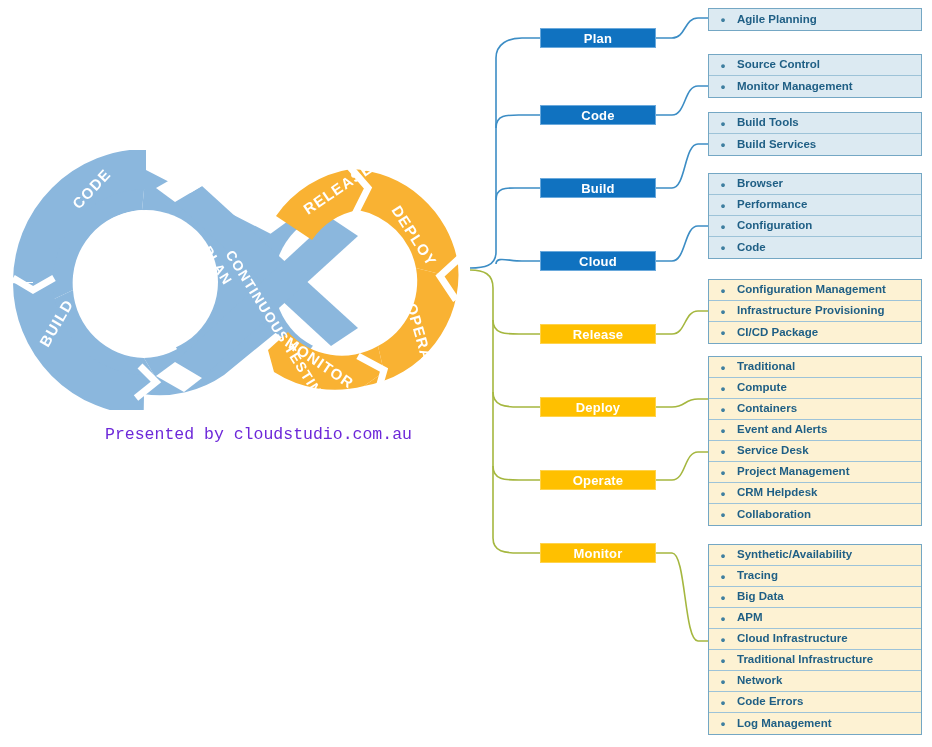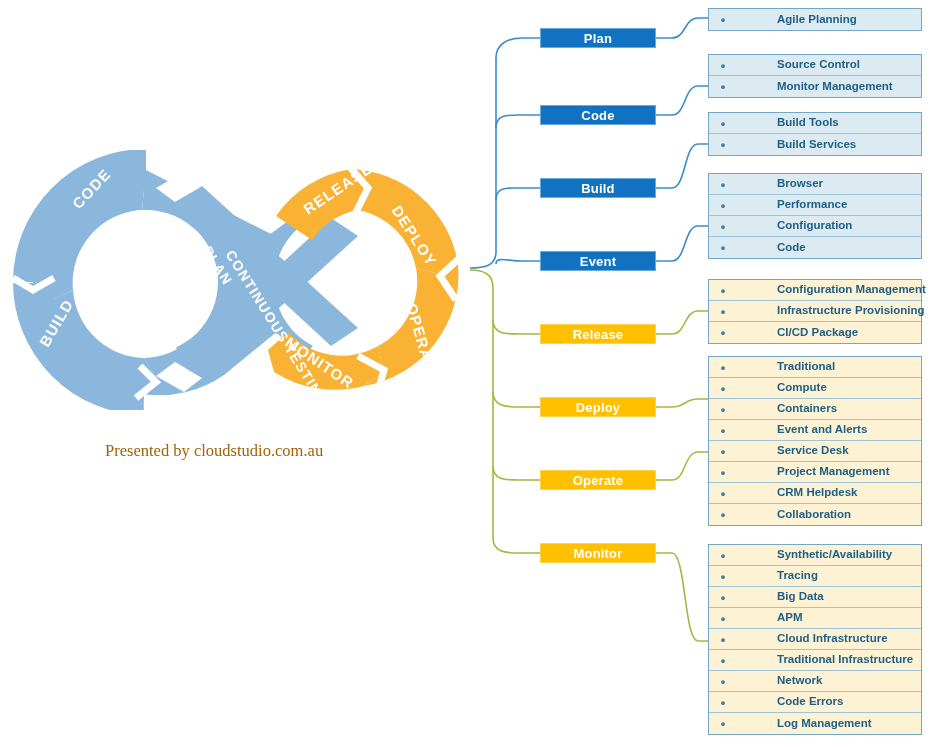--- a/index.html
+++ b/index.html
@@ -17,24 +17,23 @@
   #loop-wrap{position:absolute;left:6px;top:150px;width:480px;height:260px;}
   #loop-svg{display:block;}
   .loop-label{
     fill:#ffffff;
     font-family:"Liberation Sans", sans-serif;
     font-weight:600;
     letter-spacing:1.2px;
   }
   #credit{
     position:absolute;left:105px;top:425px;width:340px;
-    font-size:16.5px;color:#a16207;
-    font-family:Liberation Serif, serif;
+    font-size:16.5px;color:#6d28d9;
+    font-family:Liberation Mono, monospace;
     white-space:nowrap;
-    margin-top:16px;
   }
 
   
   #wires{position:absolute;left:0;top:0;width:932px;height:747px;pointer-events:none;}
 
   
   .stage{
     position:absolute;left:540px;width:116px;height:20px;
     box-sizing:border-box;
     display:flex;align-items:center;justify-content:center;
@@ -61,21 +60,21 @@
     line-height:1;
   }
   .row:last-child{border-bottom:none;}
   .group.dev .row{background:#dceaf2;}
   .group.ops .row{background:#fdf2d3;}
   .bullet{
     width:28px;text-align:center;
     font-size:13px;color:#3f7fa0;line-height:1;
     flex:0 0 28px;
   }
-  .rowlabel{white-space:nowrap;margin-left:40px;}
+  .rowlabel{white-space:nowrap;}
 </style>
 </head>
 <body>
 
 <div id="canvas">
 
   <div id="loop-wrap">
     <svg id="loop-svg" width="480" height="260" viewBox="0 0 480 260">
       <defs>
         <clipPath id="clipL">
@@ -195,21 +194,21 @@
   <div class="stage dev" style="top:28px">
       <span>Plan</span>
     </div>
   <div class="stage dev" style="top:105px">
       <span>Code</span>
     </div>
   <div class="stage dev" style="top:178px">
       <span>Build</span>
     </div>
   <div class="stage dev" style="top:251px">
-      <span>Event</span>
+      <span>Cloud</span>
     </div>
   <div class="stage ops" style="top:324px">
       <span>Release</span>
     </div>
   <div class="stage ops" style="top:397px">
       <span>Deploy</span>
     </div>
   <div class="stage ops" style="top:470px">
       <span>Operate</span>
     </div>

